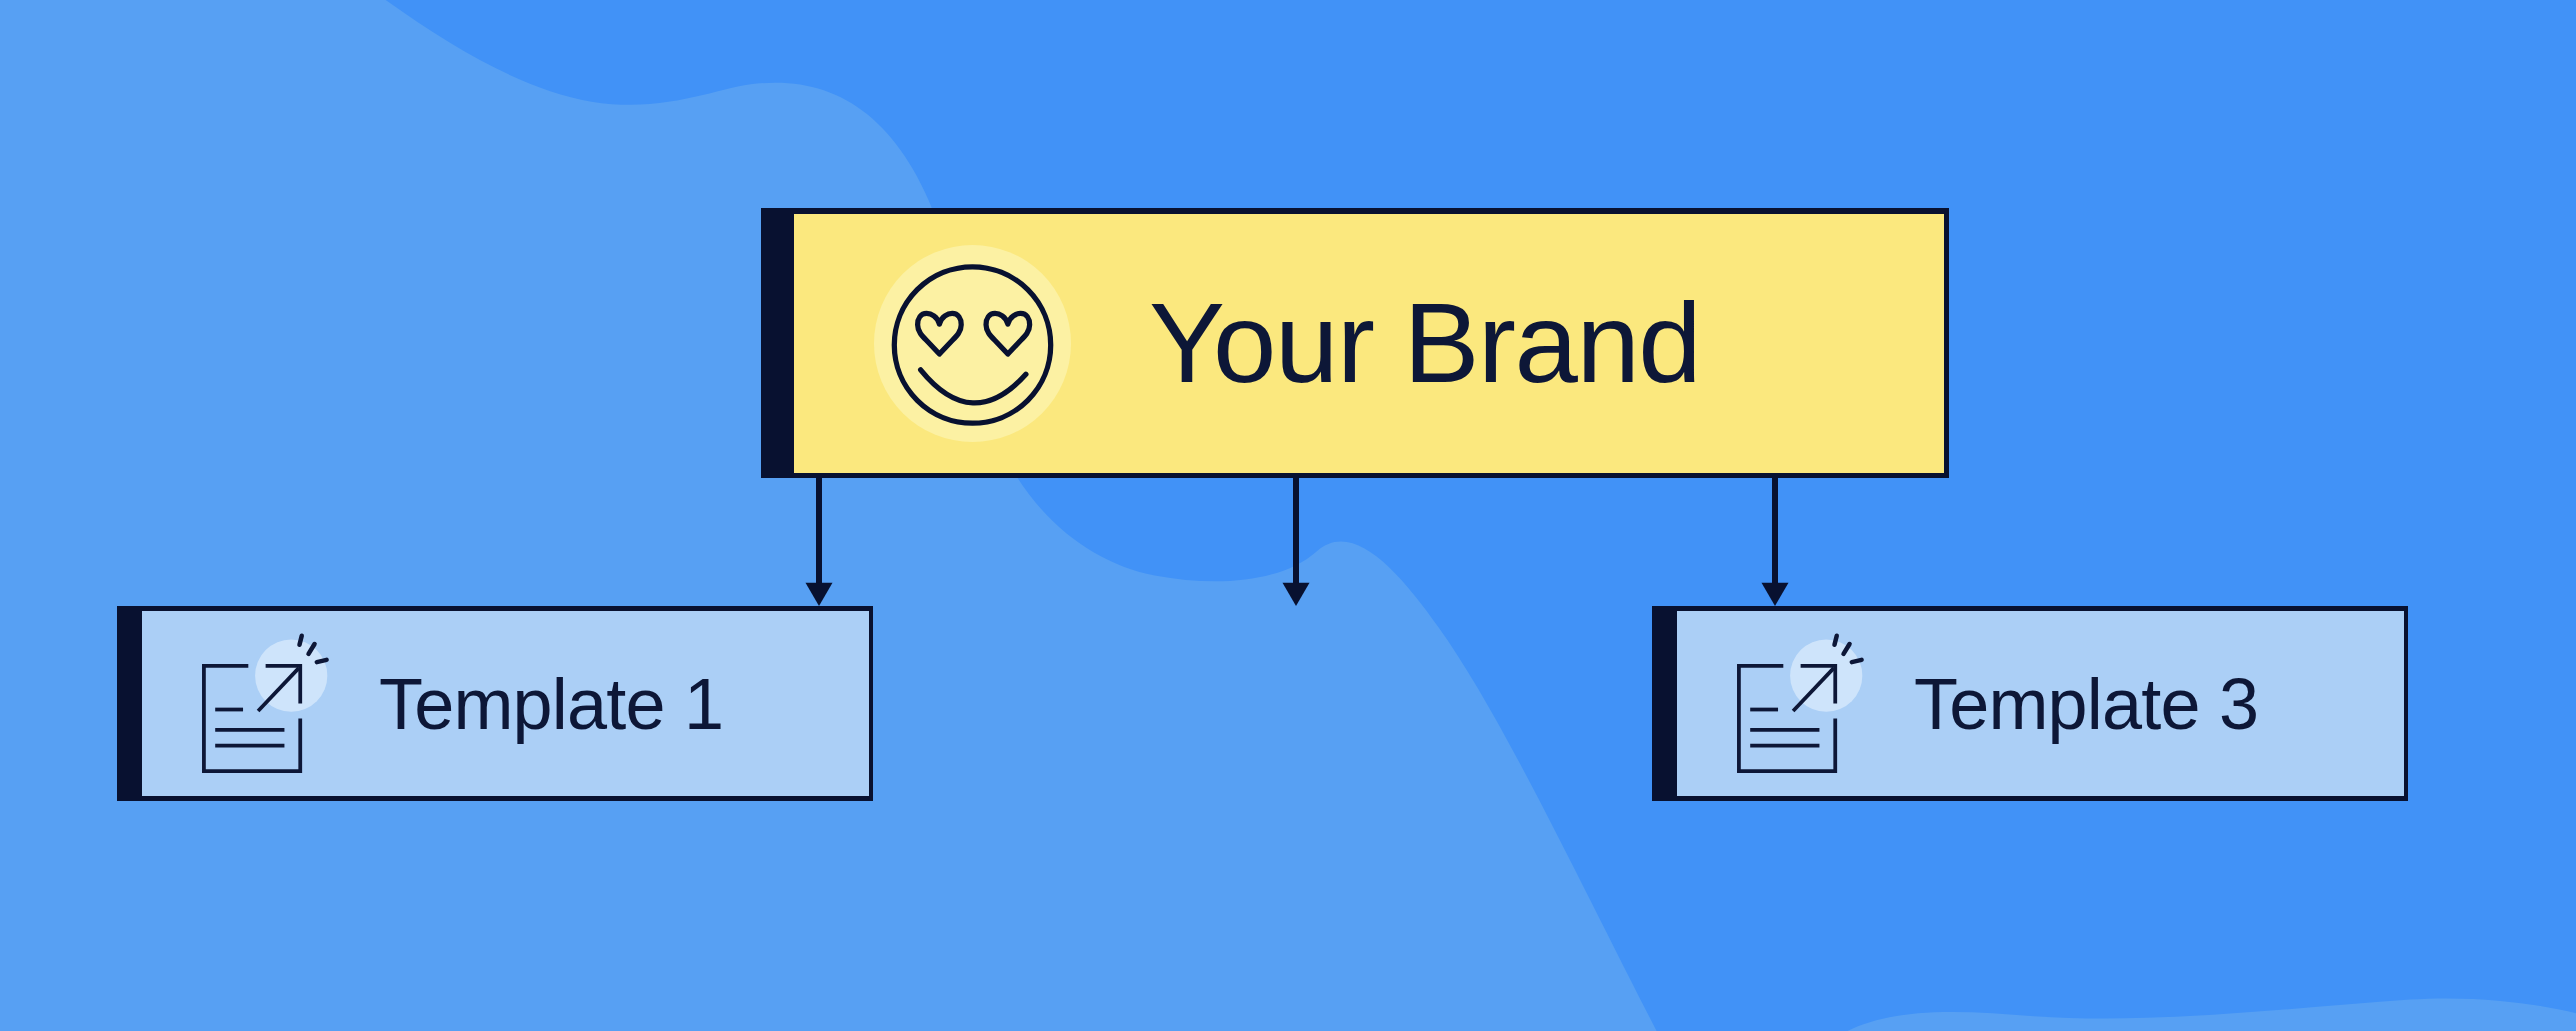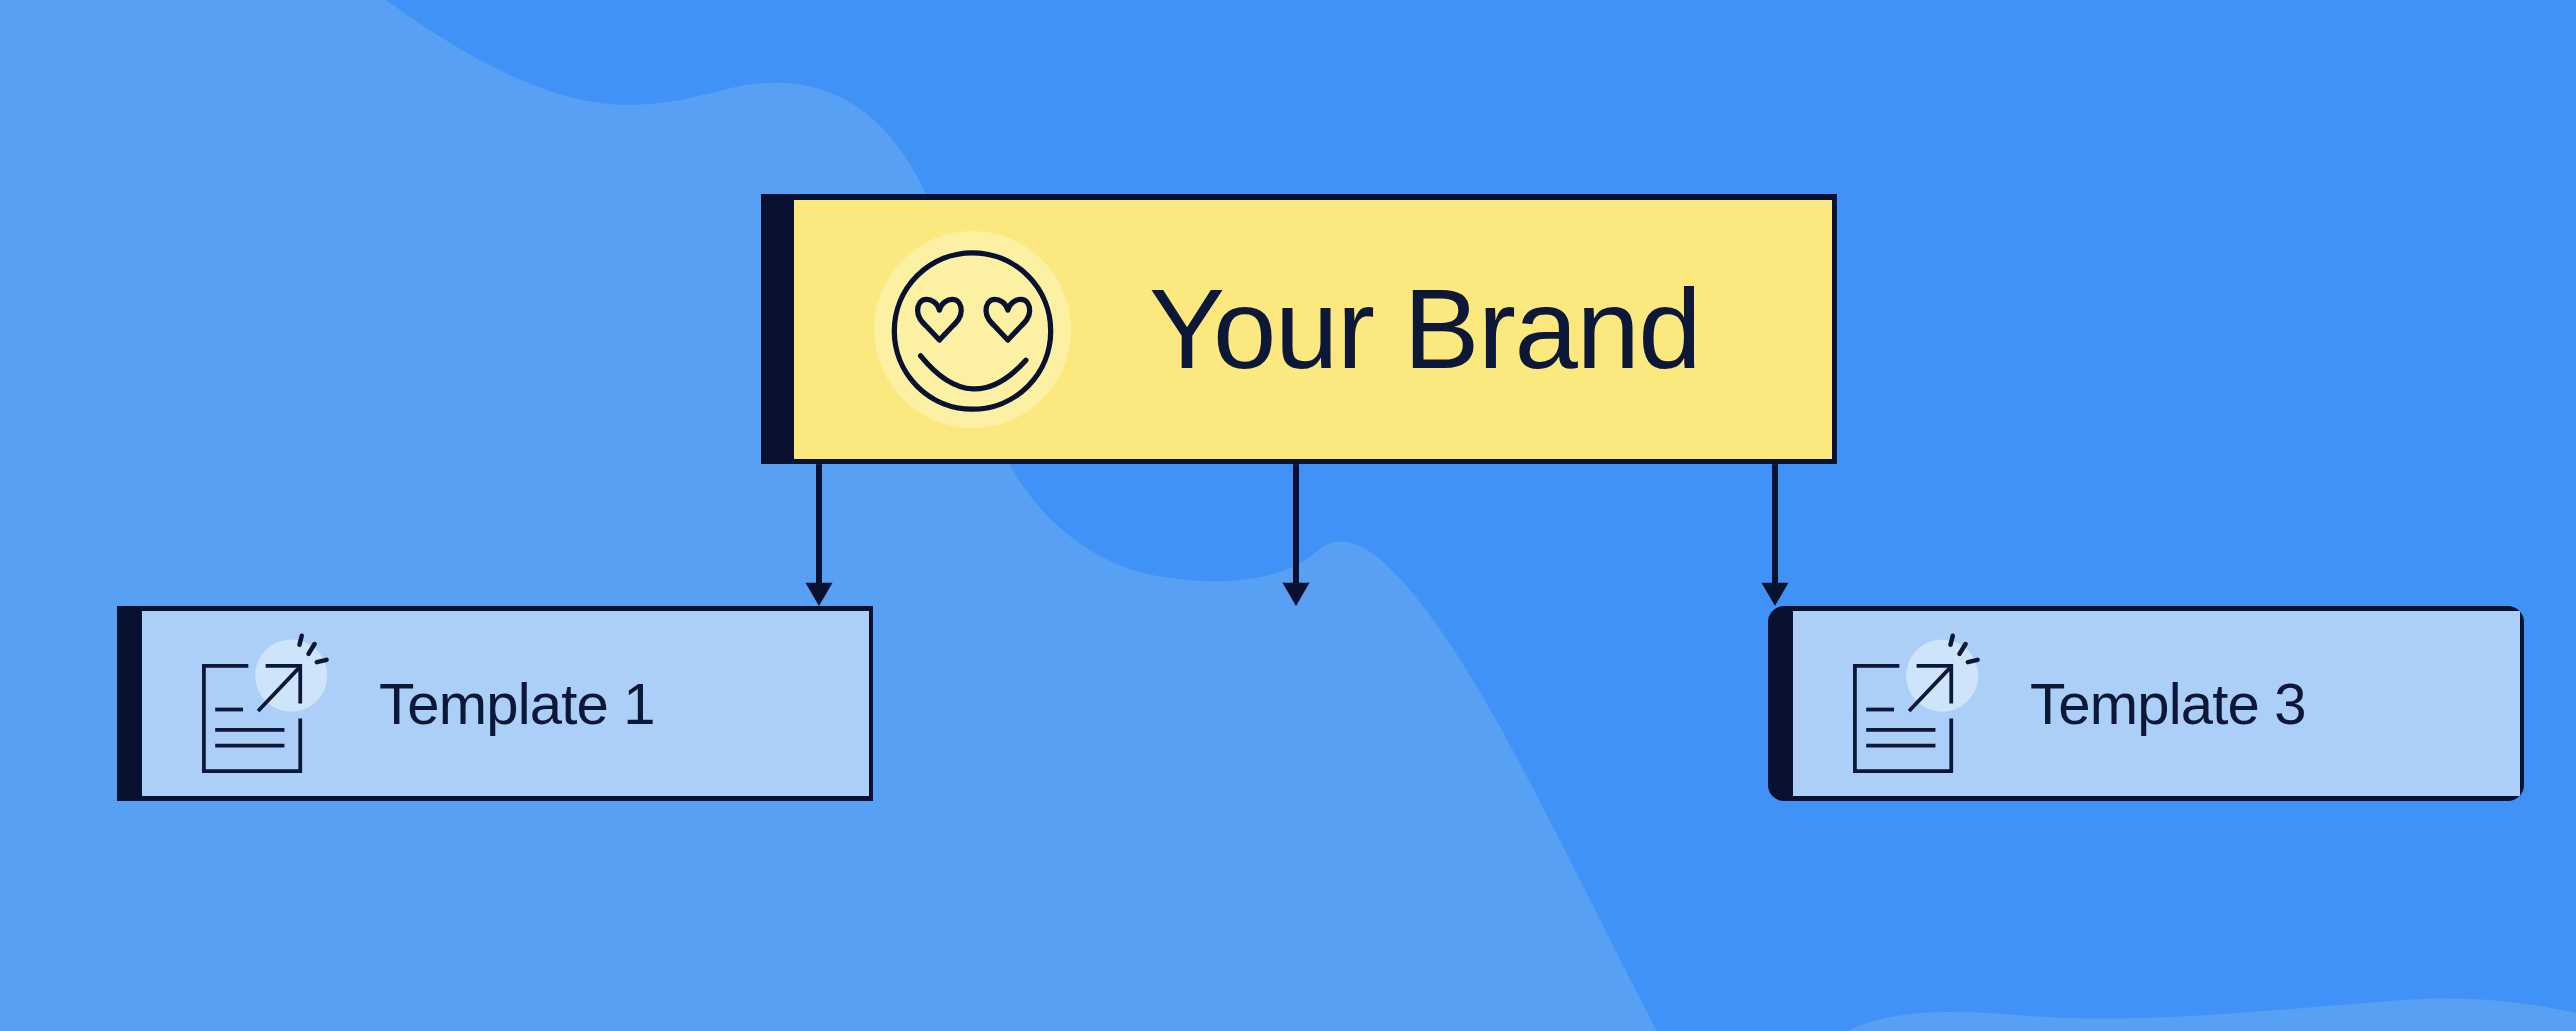--- a/index.html
+++ b/index.html
@@ -16,32 +16,32 @@
   html,body{width:2576px;height:1032px;overflow:hidden;}
   body{font-family:"Liberation Sans", sans-serif;background:var(--background-base);}
   .stage{position:relative;width:2576px;height:1032px;overflow:hidden;}
   .bg{position:absolute;left:0;top:0;width:100%;height:100%;display:block;}
   .bg .base{fill:var(--background-base);}
   .bg .blob{fill:var(--background-blob);}
 
   .node{position:absolute;background:var(--outline-navy);}
   .node-inner{position:absolute;display:flex;align-items:center;}
 
-  .node-root{left:761px;top:194px;width:1076px;height:270px;}
+  .node-root{left:761px;top:208px;width:1188px;height:270px;}
   .root-inner{left:33px;top:6px;right:5.3px;bottom:5.3px;background:var(--root-fill);
               padding-left:80px;gap:78px;}
   .brand-label{font-size:114px;letter-spacing:-1.5px;color:var(--text);white-space:nowrap;line-height:1;}
 
   .node-child{top:606px;width:756px;height:195px;}
   .node-child.c1{left:117px;}
   .node-child.c2{left:910px;}
-  .node-child.c3{left:1768px;border-radius:16px;}
+  .node-child.c3{left:1652px;}
   .child-inner{left:25px;top:5.3px;right:4.5px;bottom:5.3px;background:var(--child-fill);
                padding-left:58px;gap:47px;}
-  .child-label{font-size:58px;letter-spacing:-0.8px;color:var(--text);white-space:nowrap;line-height:1;text-align:right;}
+  .child-label{font-size:72px;letter-spacing:-0.8px;color:var(--text);white-space:nowrap;line-height:1;text-align:right;}
 
   .smiley{width:197px;height:197px;flex:0 0 auto;}
   .smiley .halo{fill:var(--root-halo);}
   .smiley .stroke{fill:none;stroke:var(--outline-navy);stroke-width:7;}
 
   .docicon{width:132px;height:143px;flex:0 0 auto;}
   .docicon .halo{fill:var(--child-halo);}
   .docicon .stroke{fill:none;stroke:var(--text);stroke-width:5;}
   .docicon .spark{fill:none;stroke:var(--text);stroke-width:6;stroke-linecap:round;}
 

